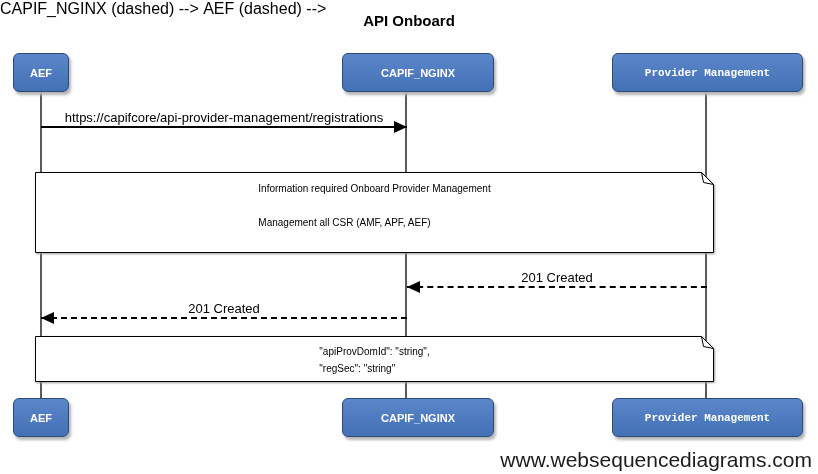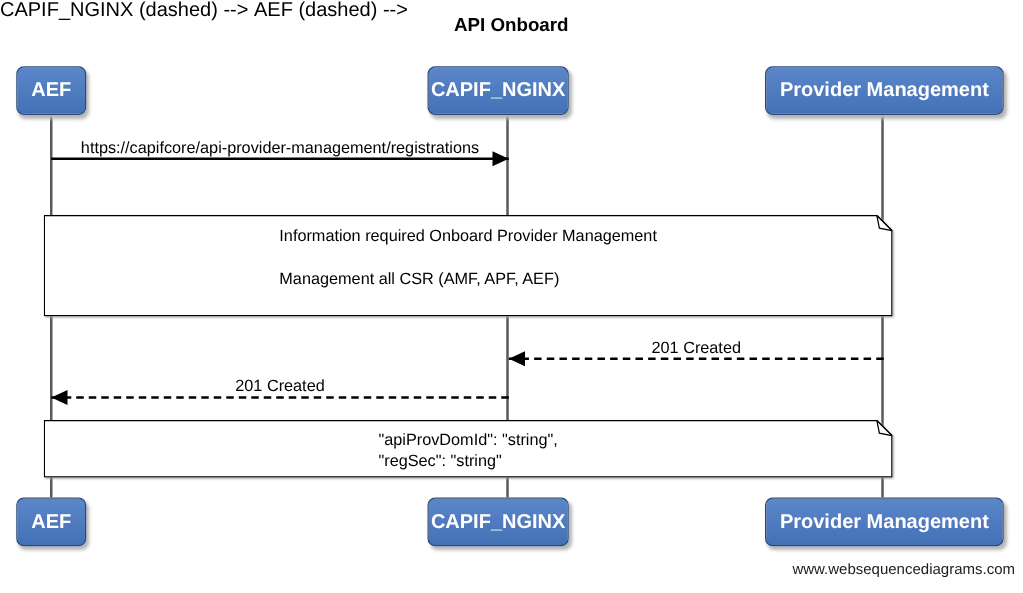--- a/index.html
+++ b/index.html
@@ -12,28 +12,28 @@
                    font-size:15px; font-weight:bold; }
 
   .lifeline { position:absolute; top:92px; height:306px; width:2px; background:#5a5a5a; }
   .lifeline.aef { left:40px; }
   .lifeline.capif { left:405px; }
   .lifeline.pm { left:705px; }
 
   .actor { position:absolute; height:39px; box-sizing:border-box;
            border:1px solid #2c4a76; border-radius:6px;
            background:linear-gradient(#5b86ca, #4470b5);
-           color:#ffffff; font-size:16px; font-weight:bold;
+           color:#ffffff; font-size:11px; font-weight:bold;
            display:flex; align-items:center; justify-content:center;
            box-shadow:2px 3px 3px #b4b4b4; }
   .actor.top { top:53px; }
   .actor.bottom { top:398px; }
   .actor.aef { left:13px; width:56px; }
-  .actor.capif { left:342px; width:113px; }
-  .actor.pm { left:612px; width:191px; }
+  .actor.capif { left:342px; width:152px; }
+  .actor.pm { left:612px; width:191px;font-family:Liberation Mono, monospace; }
 
   .msg { position:absolute; }
   .msg-label { font-size:13px; line-height:17px; height:17px; text-align:center; white-space:nowrap; }
   .msg-line { position:absolute; left:0; right:0; top:17px; border-top:2px solid #000; }
   .msg-line.dashed { border-top-style:dashed; }
   .arrowhead { position:absolute; top:12px; width:0; height:0;
                border-top:6px solid transparent; border-bottom:6px solid transparent; }
   .arrowhead.right { right:0; border-left:13px solid #000; }
   .arrowhead.left { left:0; border-right:13px solid #000; }
 
@@ -43,23 +43,23 @@
   #m4 { left:41px; top:300px; width:366px; }
 
   .note { position:absolute; left:35px; width:679px; }
   #n1 { top:172px; height:81px; }
   #n2 { top:336px; height:46px; }
   .note-bg { position:absolute; left:0; top:0; filter:drop-shadow(1.5px 1.5px 1px #9a9a9a); }
   .note-text { position:absolute; left:0; right:0; display:flex; justify-content:center; }
   #n1 .note-text { top:8px; }
   #n2 .note-text { top:7px; }
   .note-text-block { text-align:left; }
-  .note-line { font-size:13px; line-height:17px; min-height:17px; white-space:pre; }
+  .note-line { font-size:10px; line-height:17px; min-height:17px; white-space:pre; }
 
-  .watermark { position:absolute; top:448px; right:6px; font-size:12px; color:#1c1c1c; }
+  .watermark { position:absolute; top:448px; right:6px; font-size:21px; color:#1c1c1c; }
 </style>
 </head>
 <body>
 
 <div class="canvas">
 
   <div class="diagram-title">API Onboard</div>
 
   
   <div class="lifeline aef"></div>

